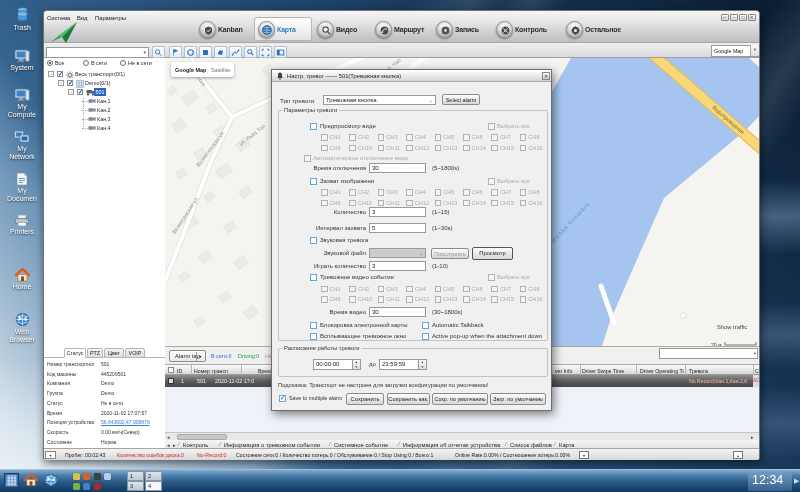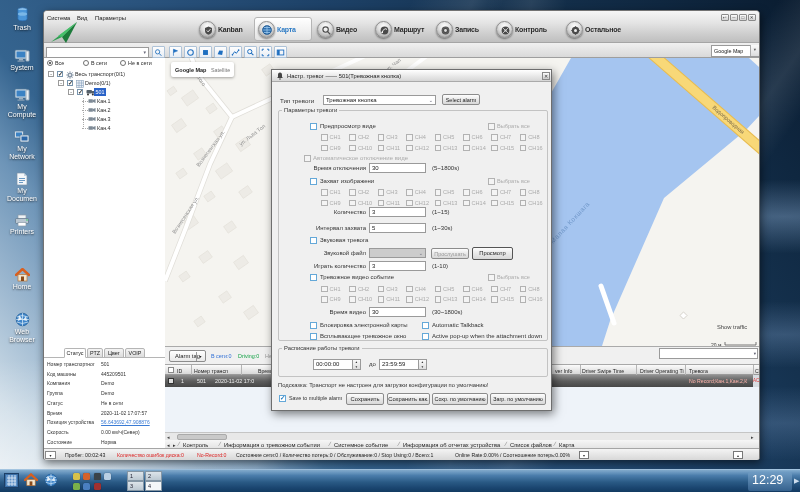--- a/index.html
+++ b/index.html
@@ -130,21 +130,21 @@
     <div class="ab" style="left:94px;top:3px;width:7px;height:7px;border-radius:1.5px;background:#3a4248;box-shadow:0 0 1px rgba(0,0,0,.55)"></div>
     <div class="ab" style="left:104px;top:3px;width:7px;height:7px;border-radius:1.5px;background:#b9cfe4;box-shadow:0 0 1px rgba(0,0,0,.55)"></div>
     <div class="ab" style="left:73px;top:13px;width:7px;height:7px;border-radius:1.5px;background:#7ab04a;box-shadow:0 0 1px rgba(0,0,0,.55)"></div>
     <div class="ab" style="left:83px;top:13px;width:7px;height:7px;border-radius:1.5px;background:#4a7fc0;box-shadow:0 0 1px rgba(0,0,0,.55)"></div>
     <div class="ab" style="left:94px;top:13px;width:7px;height:7px;border-radius:1.5px;background:#a03030;box-shadow:0 0 1px rgba(0,0,0,.55)"></div>
     <div class="pcell" style="left:127px;top:1px;">1</div>
     <div class="pcell" style="left:145px;top:1px;">2</div>
     <div class="pcell" style="left:127px;top:11px;">3</div>
     <div class="pcell" style="left:145px;top:11px;background:#f4f7f9">4</div>
     <div class="ab" style="left:748px;top:2px;width:44px;height:19px;background:linear-gradient(#6f9cc4,#35618d);border-radius:2px"></div>
-    <div class="ab" style="left:752px;top:3px;font-size:12.5px;color:#fff">12:29</div>
+    <div class="ab" style="left:752px;top:3px;font-size:12.5px;color:#fff">12:34</div>
     <div class="ab" style="left:794px;top:7px;font-size:7px;color:#cde">▶</div>
   </div>
 <div id="win">
     <div class="band1"></div>
     <div class="band2"></div>
     <div class="menu" style="left:3px">Система</div>
     <div class="menu" style="left:33px">Вид</div>
     <div class="menu" style="left:51px">Параметры</div>
     <div class="ab" style="left:5px;top:10px">
       <svg width="30" height="23" viewBox="0 0 30 23">

